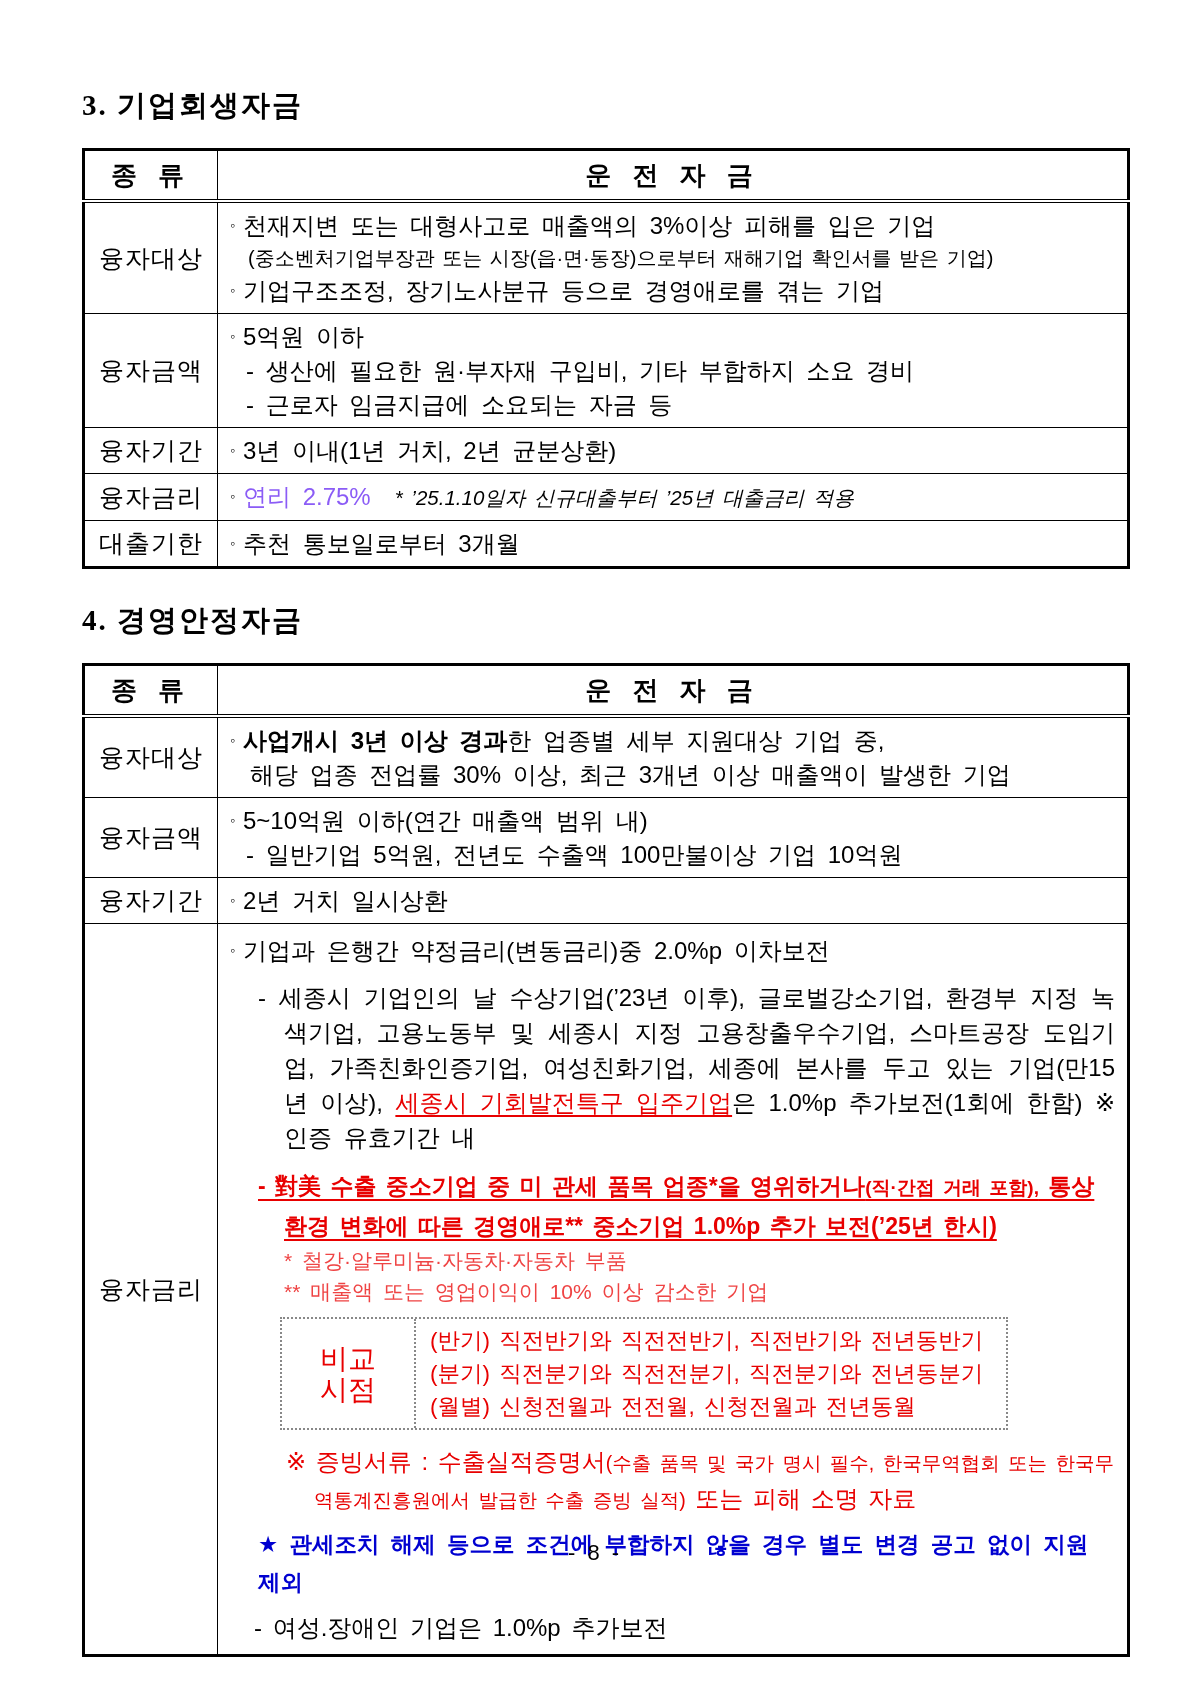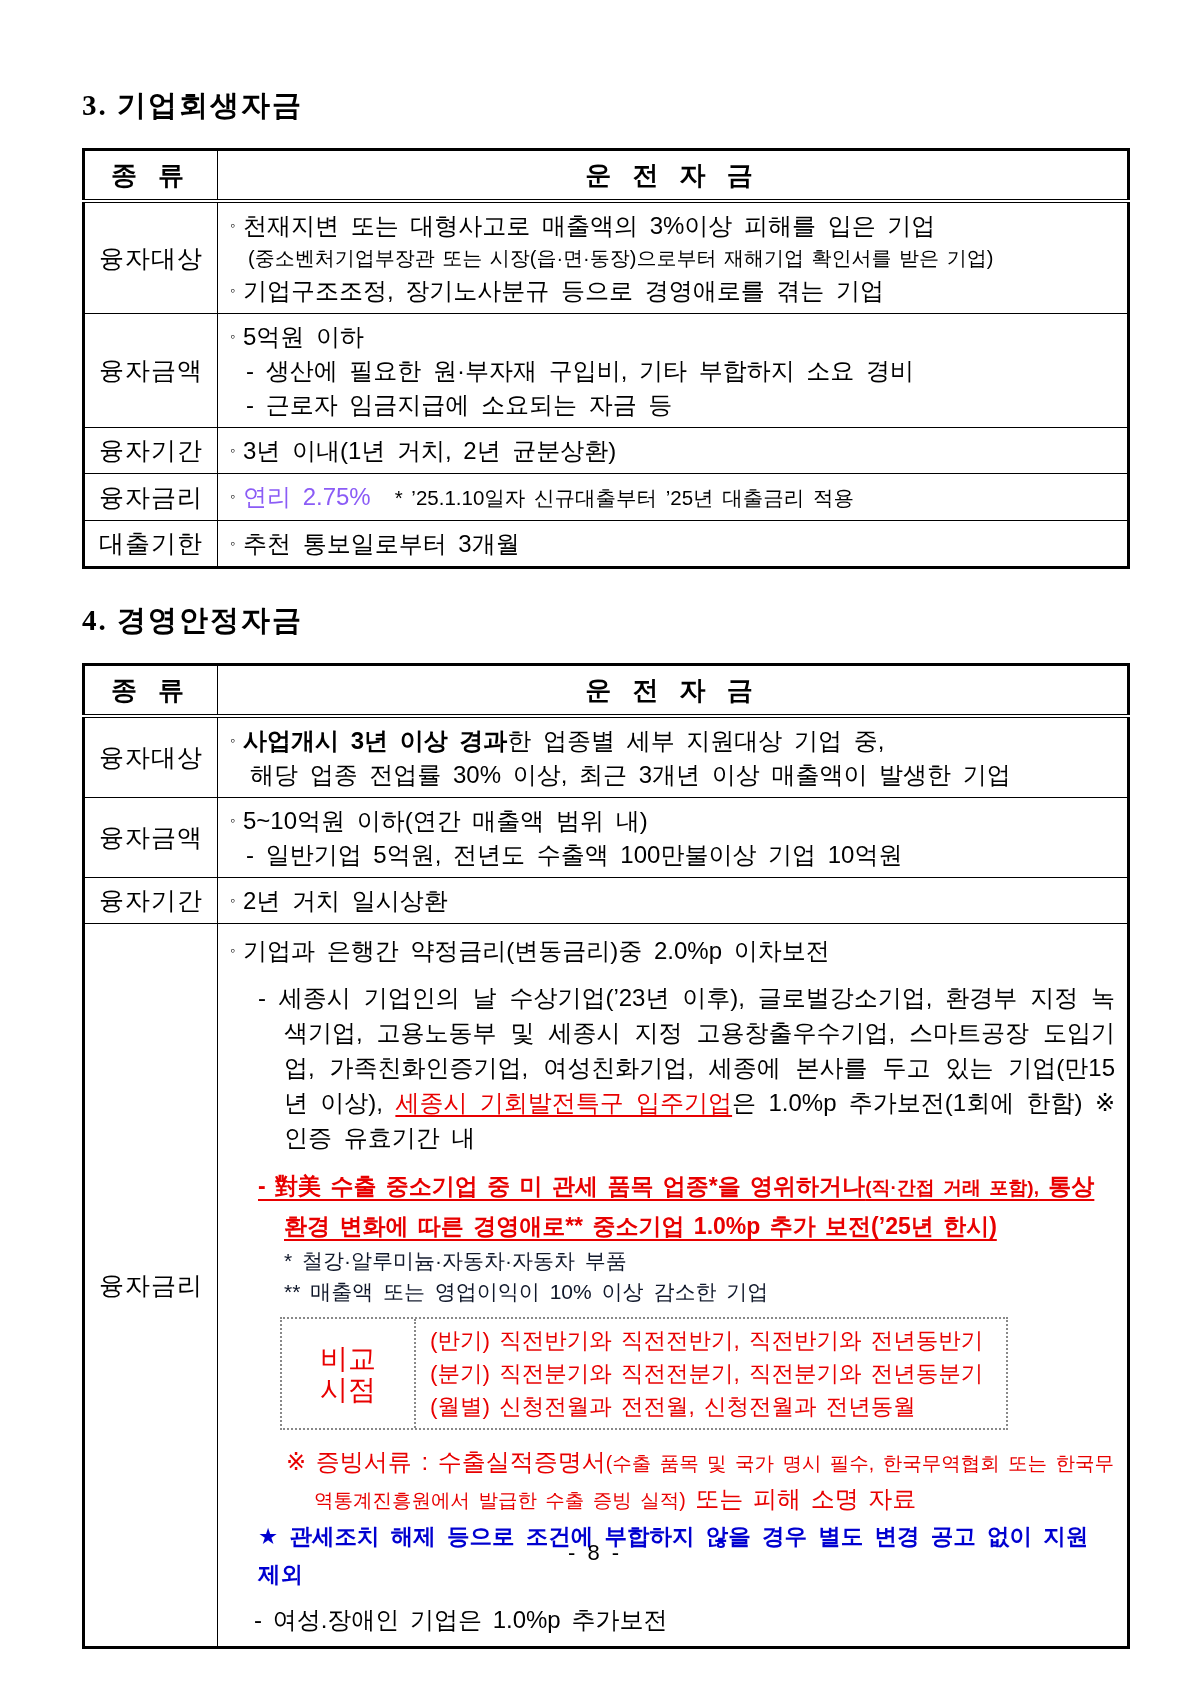--- a/index.html
+++ b/index.html
@@ -38,56 +38,56 @@
   td.lbl {
     text-align:center; font-size:25px;
     padding:4px 2px; letter-spacing:1px;
   }
   td.cnt { padding:5px 10px 5px 12px; font-size:24px; }
   .line { line-height:34px; word-spacing:5px; }
   .bullet { font-size:14px; vertical-align:4px; margin-right:8px; }
   .note-small { font-size:20px; line-height:30px; padding-left:18px; word-spacing:2px; }
   .dash { padding-left:16px; }
   .blue { color:#8b5cf6; }
-  .rate-note { font-size:20.5px; margin-left:24px; word-spacing:3px; }
+  .rate-note { font-size:20.5px; margin-left:24px; word-spacing:3px;font-style:italic; }
   .b { font-weight:700; }
 
   
   td.cnt.rate4 { padding:9px 12px 8px 12px; }
   .blk { margin-bottom:12px; }
   .hang {
     padding-left:54px; text-indent:-26px;
     line-height:35px; word-spacing:5px; text-align:justify;
   }
   .usa {
     color:#e80000; font-weight:700;
     font-size:23px; line-height:38px;
     padding-left:54px; text-indent:-26px;
     word-spacing:3px;
   }
   .usa .u { text-decoration:underline; text-underline-offset:5px; }
   .usa .sm { font-size:19px; }
   .red-u { color:#e80000; text-decoration:underline; text-underline-offset:4px; }
-  .rnote { color:#0f172a; font-size:21px; line-height:31px; padding-left:76px; text-indent:-22px; word-spacing:4px; }
+  .rnote { color:#ef4444; font-size:21px; line-height:31px; padding-left:76px; text-indent:-22px; word-spacing:4px; }
   .cmp-box {
     margin:10px 0 14px 50px; width:728px;
     border:2px dotted #888;
     display:flex; color:#e80000;
   }
   .cmp-lab {
     width:132px; display:flex; flex-direction:column;
     align-items:center; justify-content:center;
     font-size:28px; line-height:31px;
   }
   .cmp-body {
     flex:1; border-left:2px dotted #888;
     padding:5px 8px 5px 14px;
   }
   .cmp-line { font-size:22.5px; line-height:33px; word-spacing:3px; white-space:nowrap; }
-  .evid { color:#e80000; padding-left:84px; text-indent:-28px; line-height:36px; word-spacing:3px; }
+  .evid { color:#e80000; padding-left:84px; text-indent:-28px; line-height:36px; word-spacing:3px; margin-bottom:8px; }
   .evid .big { font-size:24px; }
   .evid .sm { font-size:19.5px; }
   .warn {
     color:#0000d0; font-weight:700; font-size:22.5px;
     line-height:38px; padding-left:28px; word-spacing:5px;
     margin-bottom:8px;
   }
   .women { font-size:24px; line-height:36px; padding-left:24px; word-spacing:4px; }
   .footer {
     position:absolute; left:0; right:0; top:1540px;

